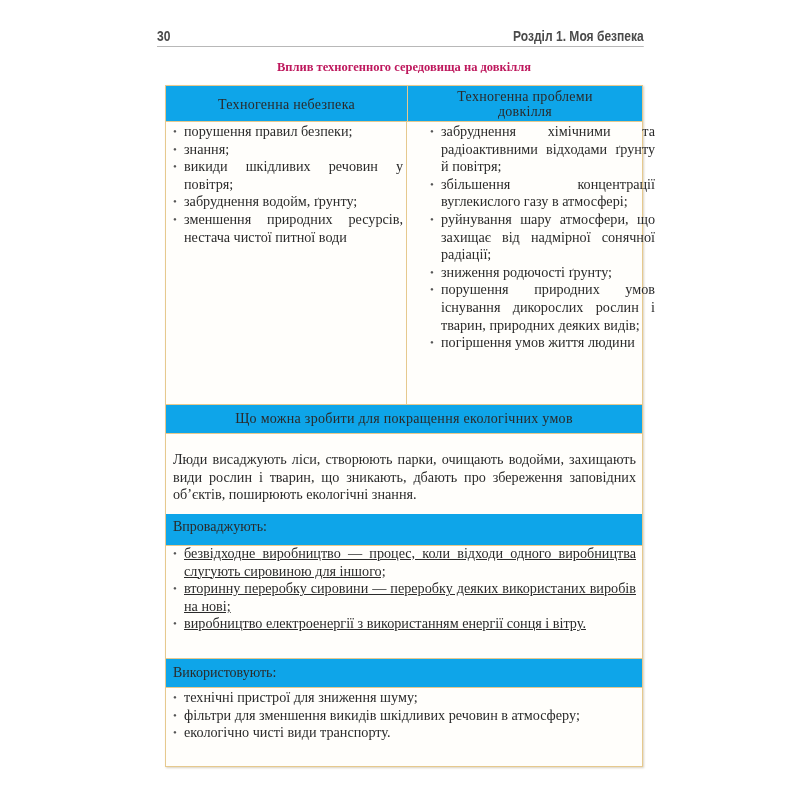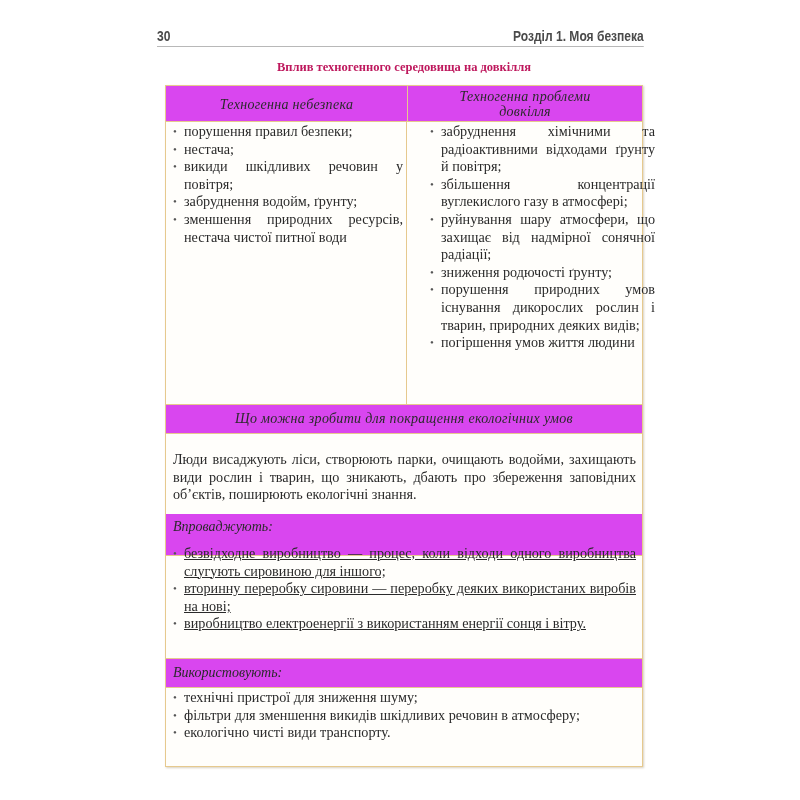--- a/index.html
+++ b/index.html
@@ -20,38 +20,38 @@
     font-weight: bold; font-size: 12.5px; color: #be185d;
     font-family: "Liberation Serif", "DejaVu Serif", serif;
   }
   .table {
     position: absolute; left: 165px; top: 85px; width: 478px; height: 682px;
     border: 1px solid #e6c98e; box-shadow: 1px 1px 2px #d8d0c0; background: #fffefb;
     box-sizing: border-box;
     font-family: "Liberation Serif", "DejaVu Serif", serif; font-size: 14.2px; line-height: 17.6px;
   }
   .row { position: absolute; left: 0; right: 0; box-sizing: border-box; }
-  .hdr { background: #d946ef; border-bottom: 1px solid #e6c98e; font-style: italic; }
+  .hdr { background: #0ea5e9; border-bottom: 1px solid #e6c98e; }
   .head-row { top: 0; height: 36px; }
   .head-cell {
     position: absolute; top: 0; height: 36px; display: flex; align-items: center; justify-content: center;
     text-align: center; font-size: 14px; line-height: 15px; letter-spacing: 0.3px;
   }
   .head-left { left: 0; width: 241px; border-right: 1px solid #e6c98e; }
   .head-right { left: 241px; width: 236px; }
   .body-row { top: 36px; height: 283px; border-bottom: 1px solid #e6c98e; }
   .col { position: absolute; top: 0; bottom: 0; box-sizing: border-box; padding: 1px 3px 0 7px; }
   .col-left { left: 0; width: 241px; border-right: 1px solid #e6c98e; }
   .col-right { left: 257px; width: 236px; padding-right: 4px; font-family: Liberation Serif, serif; }
   ul { list-style: none; margin: 0; padding: 0; }
   li { position: relative; padding-left: 11px; text-align: justify; }
   li::before { content: "•"; position: absolute; left: 0; top: 0; color: #555; font-size: 11px; }
   .sec-row { top: 319px; height: 29px; display: flex; align-items: center; justify-content: center; font-size: 14px; letter-spacing: 0.3px; }
   .para-row { top: 364px; height: 80px; padding: 1px 6px 0 7px; text-align: justify; border-bottom: 1px solid #e6c98e; }
-  .lbl-row { height: 42px; padding: 4px 7px 0 7px; font-size: 14px; }
+  .lbl-row { height: 32px; padding: 4px 7px 0 7px; font-size: 14px; }
   .lbl1 { top: 428px; }
   .list1 { top: 455px; height: 118px; padding: 4px 6px 0 7px; border-bottom: 1px solid #e6c98e; text-decoration: underline; }
   .lbl2 { top: 573px; height: 29px; padding-top: 5px; }
   .list2 { top: 602px; height: 78px; padding: 1px 6px 0 7px; }
   .list2 li { text-align: left; }
   .lbl-row.hdr { border-top: 0; }
 </style>
 </head>
 <body>
 
@@ -67,21 +67,21 @@
     <div class="head-cell head-left">Техногенна небезпека</div>
     <div class="head-cell head-right">
         <span style="display:block;width:150px;">Техногенна проблеми довкілля</span>
       </div>
   </div>
 
   <div class="row body-row">
     <div class="col col-left">
       <ul>
         <li>порушення правил безпеки;</li>
-        <li>нестача;</li>
+        <li>знання;</li>
         <li>викиди шкідливих речовин у повітря;</li>
         <li>забруднення водойм, ґрунту;</li>
         <li>зменшення природних ресурсів, нестача чистої питної води</li>
       </ul>
     </div>
     <div class="col col-right">
       <ul>
         <li>забруднення хімічними та радіоактивними відходами ґрунту й повітря;</li>
         <li>збільшення концентрації вуглекислого газу в атмосфері;</li>
         <li>руйнування шару атмосфери, що захищає від надмірної сонячної радіації;</li>

